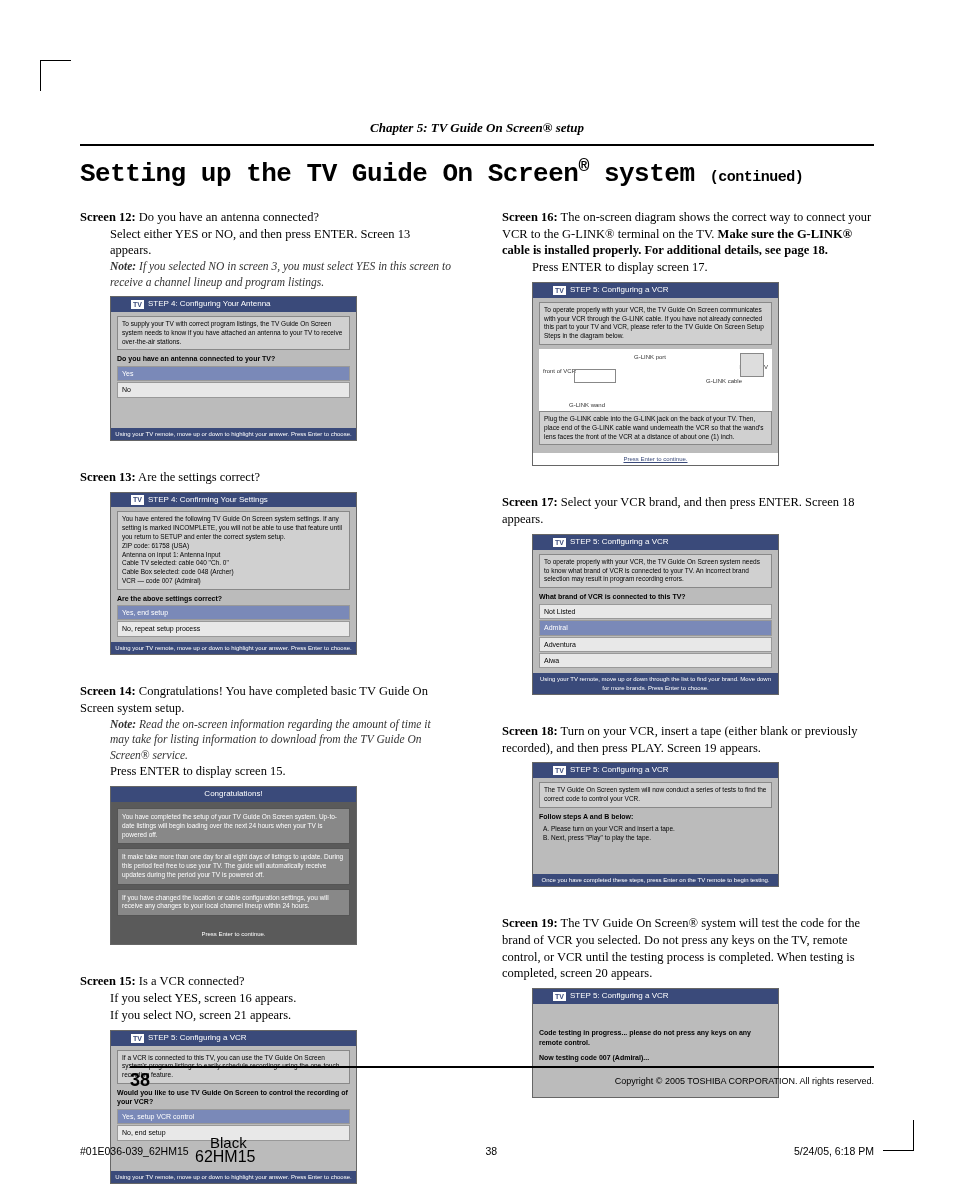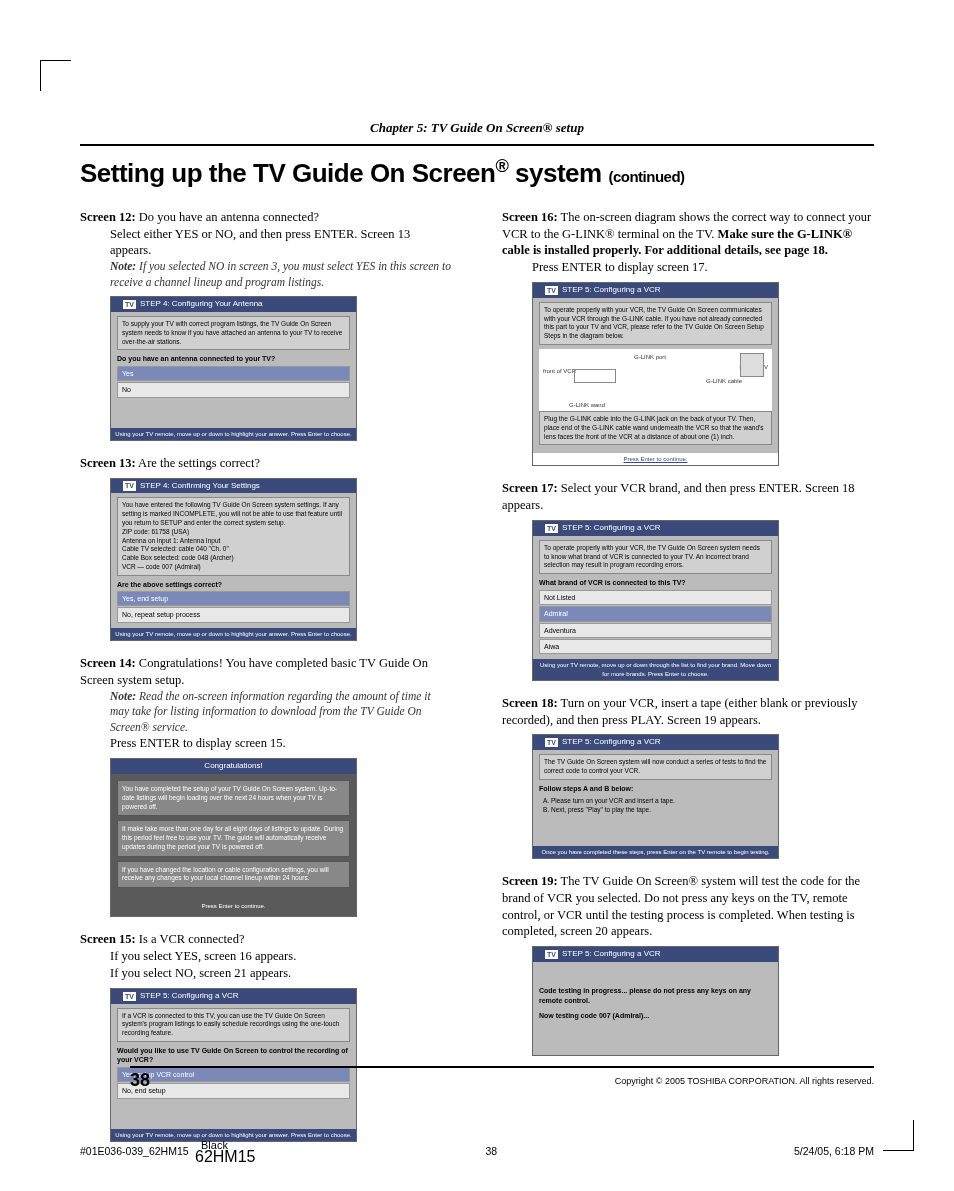--- a/index.html
+++ b/index.html
@@ -20,47 +20,47 @@
   .crop-br { position:absolute; bottom:40px; right:40px; width:30px; height:30px; border-right:1px solid #000; border-bottom:1px solid #000;}
   .chapter-header {
     text-align: center;
     font-style: italic;
     font-weight: bold;
     font-size: 13px;
     margin: 70px 0 8px 0;
   }
   .rule { border:0; border-top:2px solid #000; margin:2px 0 10px 0;}
   h1 {
-    font-family: Liberation Sans, sans-serif;
+    font-family: Liberation Mono, monospace;
     font-weight: bold;
     font-size: 26px;
     margin: 8px 0 20px 0;
     letter-spacing: -0.5px;
   }
   h1 .cont { font-size: 15px; font-weight: bold;}
   .columns {
     display: flex;
     gap: 50px;
   }
   .col { width: 50%; font-size: 12.5px; line-height: 1.35;}
-  .screen-block { margin-bottom: 14px;}
+  .screen-block { margin-bottom: 28px;}
   .screen-label { font-weight: bold;}
   .indent { padding-left: 30px;}
   .note-box { padding-left: 30px; font-style: italic; font-size: 11.5px; color:#333;}
   .note-lbl { font-weight: bold; font-style: italic;}
   .shot {
     width: 245px;
     margin: 6px 0 10px 30px;
     background: #aaa;
     border: 1px solid #666;
     font-family: Arial, sans-serif;
     font-size: 7px;
     color: #000;
   }
-  .shot-header { background:#3a4a7a; color:#fff; padding:2px 12px; font-size:8px; display:flex; align-items:center; gap:4px;}
+  .shot-header { background:#3a4a7a; color:#fff; padding:2px 20px; font-size:8px; display:flex; align-items:center; gap:4px;}
   .shot-header .tv { background:#fff; color:#3a4a7a; font-weight:bold; padding:0 2px; font-size:7px;}
   .shot-body { background:#bbb; padding:4px 6px;}
   .shot-msg { background:#d0d0d0; border:1px solid #888; padding:3px 4px; font-size:6.5px; margin-bottom:4px;}
   .shot-q { font-weight:bold; font-size:7px; margin:4px 0 2px 0;}
   .shot-opt { background:#e8e8e8; border:1px solid #999; padding:2px 4px; margin:1px 0; font-size:7px;}
   .shot-opt.sel { background:#7a89b8; color:#fff;}
   .shot-foot { background:#3a4a7a; color:#fff; padding:2px 4px; font-size:6px; text-align:center;}
   .shot-space { height:25px;}
   .shot-dark { background:#5a5a5a; padding:6px; color:#eee;}
   .shot-dark .box { background:#888; border:1px solid #555; padding:4px; font-size:6.5px; color:#fff;}
@@ -69,21 +69,21 @@
   .pagefoot {
     position:absolute; bottom:100px; left:130px; right:80px;
     border-top:2px solid #000; padding-top:2px;
     display:flex; justify-content:space-between; align-items:center;
     font-size:10px;
   }
   .pagefoot .pn { font-size:18px; font-weight:bold; font-family:Arial;}
   .pagefoot .cp { font-size:9px; font-family:Arial;}
   .meta-line { position:absolute; bottom:34px; left:80px; right:80px; display:flex; justify-content:space-between; font-size:10.5px; font-family:Arial;}
   .model-line { position:absolute; bottom:25px; left:195px; font-size:16px; font-family:Arial;}
-  .black-lbl { position:absolute; bottom:40px; left:201px; font-size:11px; font-family:Arial;}
+  .black-lbl { position:absolute; bottom:40px; left:210px; font-size:15px; font-family:Arial;}
   sup { font-size:0.7em;}
 </style>
 </head>
 <body>
 
 <div class="page">
   <div class="crop-tl"></div>
   <div class="crop-br"></div>
 
   <div class="chapter-header">Chapter 5: TV Guide On Screen® setup</div>

